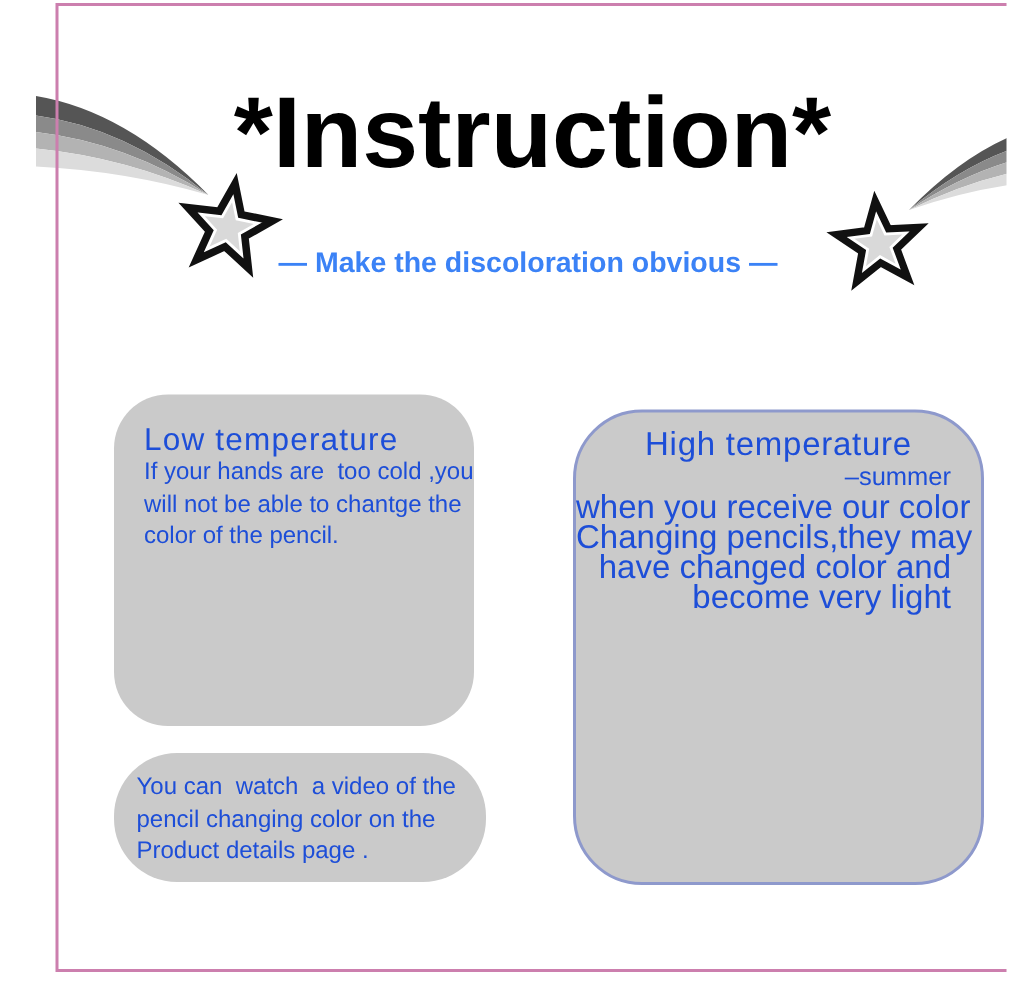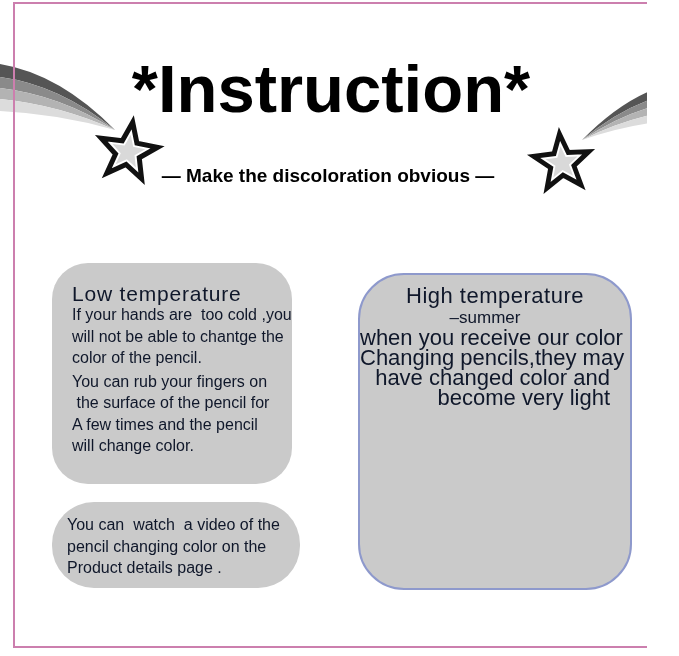--- a/index.html
+++ b/index.html
@@ -1,51 +1,51 @@
 <!DOCTYPE html>
 <html><head>
 <meta charset="utf-8">
 <style>
   html,body{margin:0;padding:0;background:#ffffff;}
   .page{
     position:relative;width:647px;height:656px;background:#ffffff;overflow:hidden;
-    font-family:"Liberation Sans",sans-serif;color:#141414;
+    font-family:"Liberation Sans",sans-serif;color:#141414;margin-left:24px;
   }
   .frame{
     position:absolute;left:13px;top:2px;width:656px;height:646px;
     box-sizing:border-box;border:2px solid #cc7fae;z-index:5;pointer-events:none;
   }
   .decor{position:absolute;left:0;top:0;z-index:2;pointer-events:none;}
   .star-outer{fill:#ffffff;stroke:#111111;stroke-width:5;stroke-linejoin:miter;}
   .star-inner{fill:#d9d9d9;}
   .title{
     position:absolute;top:52px;left:0;width:662px;margin:0;text-align:center;
     font-size:67px;line-height:1.1;font-weight:bold;letter-spacing:0px;color:#000;z-index:4;
   }
   .subtitle{
     position:absolute;top:165px;left:0;width:656px;text-align:center;
-    font-size:19px;font-weight:bold;color:#000000;z-index:4;
+    font-size:19px;font-weight:bold;color:#3b82f6;z-index:4;
   }
   .box{
-    position:absolute;background:#cacaca;box-sizing:border-box;color:#0f172a;z-index:3;
+    position:absolute;background:#cacaca;box-sizing:border-box;color:#1d4ed8;z-index:3;
   }
   .box p{margin:0;white-space:pre;font-size:16px;line-height:21.5px;}
   .box-low{left:52px;top:263px;width:240px;height:221px;border-radius:36px;padding:20px 4px 0 20px;}
   .box-low .heading{font-size:21px;line-height:21px;letter-spacing:0.8px;white-space:pre;}
   .box-low .subheading{font-size:19px;line-height:20px;letter-spacing:0.3px;margin-bottom:3px;white-space:pre;}
   .box-low p + p{margin-top:2px;}
   .box-video{left:52px;top:502px;width:248px;height:86px;border-radius:42px;padding:12px 0 0 15px;}
   .box-video p{font-size:16px;line-height:21.5px;}
   .box-high{
     left:358px;top:273px;width:274px;height:317px;border-radius:46px;
     border:2px solid #8e99cc;background:#cacaca;padding:8px 0 0 0;
   }
   .box-high .heading{text-align:center;font-size:22px;line-height:25px;letter-spacing:0.5px;white-space:pre;}
   .box-high .body{text-align:right;padding-right:20px;}
-  .box-high .subheading{font-size:17px;line-height:20px;white-space:pre;text-align:center;}
+  .box-high .subheading{font-size:17px;line-height:20px;white-space:pre;}
   .box-high p{font-size:22px;line-height:20px;}
   .box-high p + p, .box-high .subheading + p{margin-top:0;}
   .box-high p.para{margin-top:4px;}
 </style>
 </head>
 <body>
 
 <div class="page">
 
   <div class="frame"></div>
@@ -79,24 +79,20 @@
 
   <h1 class="title">*Instruction*</h1>
 
   <div class="subtitle">— Make the discoloration obvious —</div>
 
   <div class="box box-low">
     <div class="heading">Low temperature</div>
     <p>If your hands are  too cold ,you
 will not be able to chantge the
 color of the pencil.</p>
-    <p>You can rub your fingers on
- the surface of the pencil for
-A few times and the pencil
-will change color.</p>
   </div>
 
   <div class="box box-video">
     <p>You can  watch  a video of the
 pencil changing color on the
 Product details page .</p>
   </div>
 
   <div class="box box-high">
     <div class="heading">High temperature</div>

